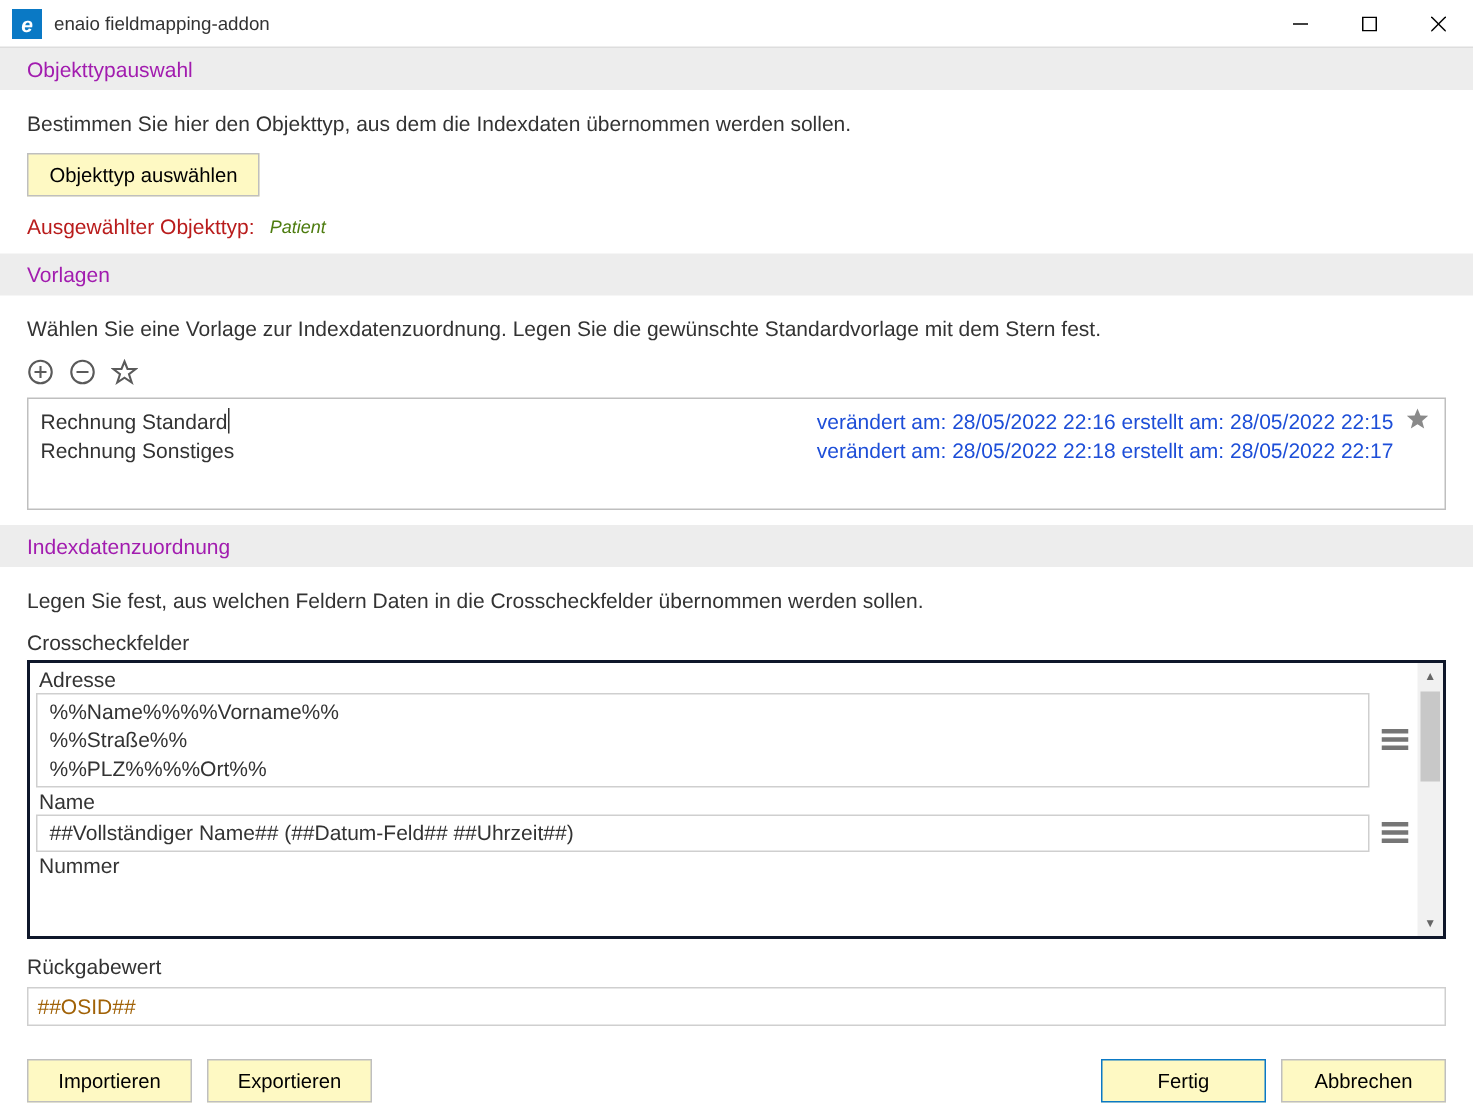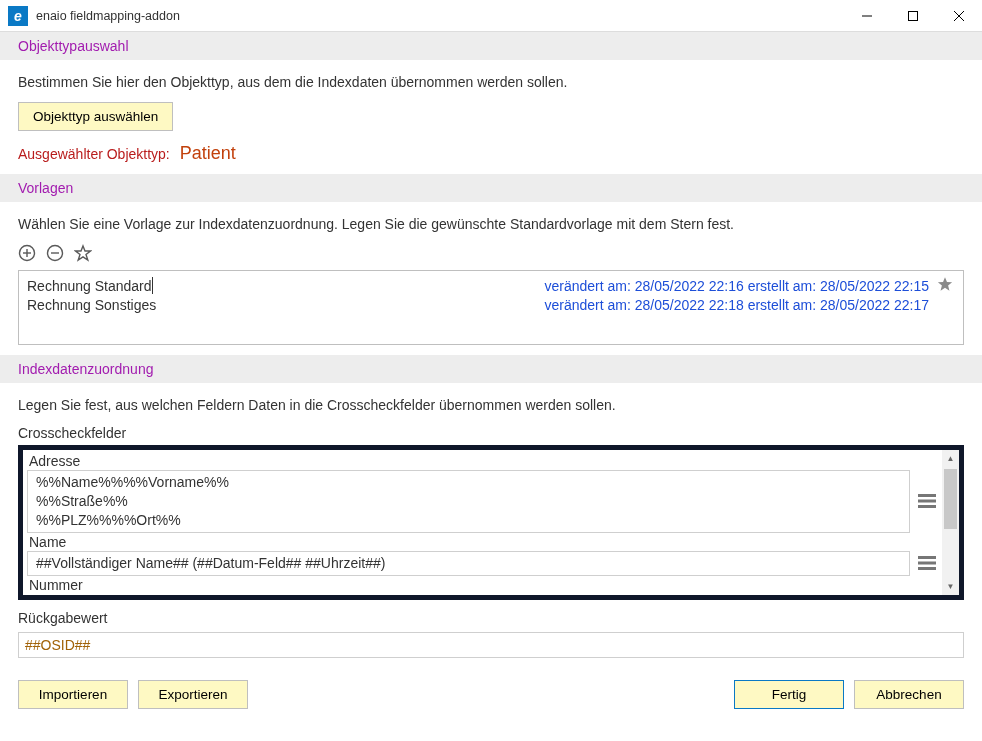--- a/index.html
+++ b/index.html
@@ -15,38 +15,38 @@
 .section-header { background: #ededed; color: #a21caf; font-size: 14px; padding: 6px 18px; }
 
 .section-body { padding: 14px 18px 10px; }
 
 .desc { font-size: 14px; margin-bottom: 12px; }
 
 .btn { background: #fef9c3; border: 1px solid #bfbfbf; padding: 6px 14px; font-size: 13.5px; cursor: pointer; }
 
 .row { display: flex; align-items: center; gap: 10px; margin-top: 12px; }
 .label-dark { font-size: 14px; color: #b91c1c; }
-.label-blue { color: #c2410c; font-size: 18px; }
+.label-blue { color: #4d7c0f; font-size: 12px; font-style: italic; }
 
 .icon-row { display: flex; gap: 10px; margin-bottom: 8px; }
 .icon-btn { width: 18px; height: 18px; display: flex; align-items: center; justify-content: center; color: #5a5a5a; cursor: pointer; }
 .icon-btn svg { width: 18px; height: 18px; stroke: #5a5a5a; fill: none; stroke-width: 1.4; }
 
 .listbox { border: 1px solid #bfbfbf; padding: 4px 8px 30px; }
 .list-row { display: flex; align-items: center; font-size: 14px; padding: 1px 0; }
 .list-name { flex: 0 0 auto; }
 .list-cursor { border-right: 1px solid #333; height: 17px; margin-left: 0; }
 .list-spacer { flex: 1; }
 .list-meta { color: #1d4ed8; font-size: 14px; }
 .list-star { width: 18px; margin-left: 8px; color: #8a8a8a; }
 .list-star svg { width: 16px; height: 16px; fill: #8a8a8a; }
 
 .cross-label { font-size: 14px; margin-bottom: 4px; }
 
-.cross-area { display: flex; border: 5px solid #0f172a; height: 155px; }
+.cross-area { display: flex; border: 2px solid #0f172a; height: 186px; }
 .cross-body { flex: 1; overflow: hidden; padding: 2px 4px; }
 .cross-scrollbar { width: 17px; background: #f1f1f1; display: flex; flex-direction: column; }
 .cross-scrollbar .arrow { height: 17px; display: flex; align-items: center; justify-content: center; font-size: 8px; color: #666; }
 .cross-scrollbar .track { flex: 1; padding: 2px; }
 .cross-scrollbar .thumb { background: #c8c8c8; height: 60px; }
 
 .field-label { font-size: 14px; padding: 1px 2px; }
 .field-box { border: 1px solid #cfcfcf; padding: 2px 8px; font-size: 14px; margin-bottom: 0; display: flex; align-items: flex-end; }
 .field-box .txt { flex: 1; white-space: pre-line; line-height: 1.35; }
 .field-icon { width: 22px; display: flex; align-items: center; justify-content: center; align-self: center; }

